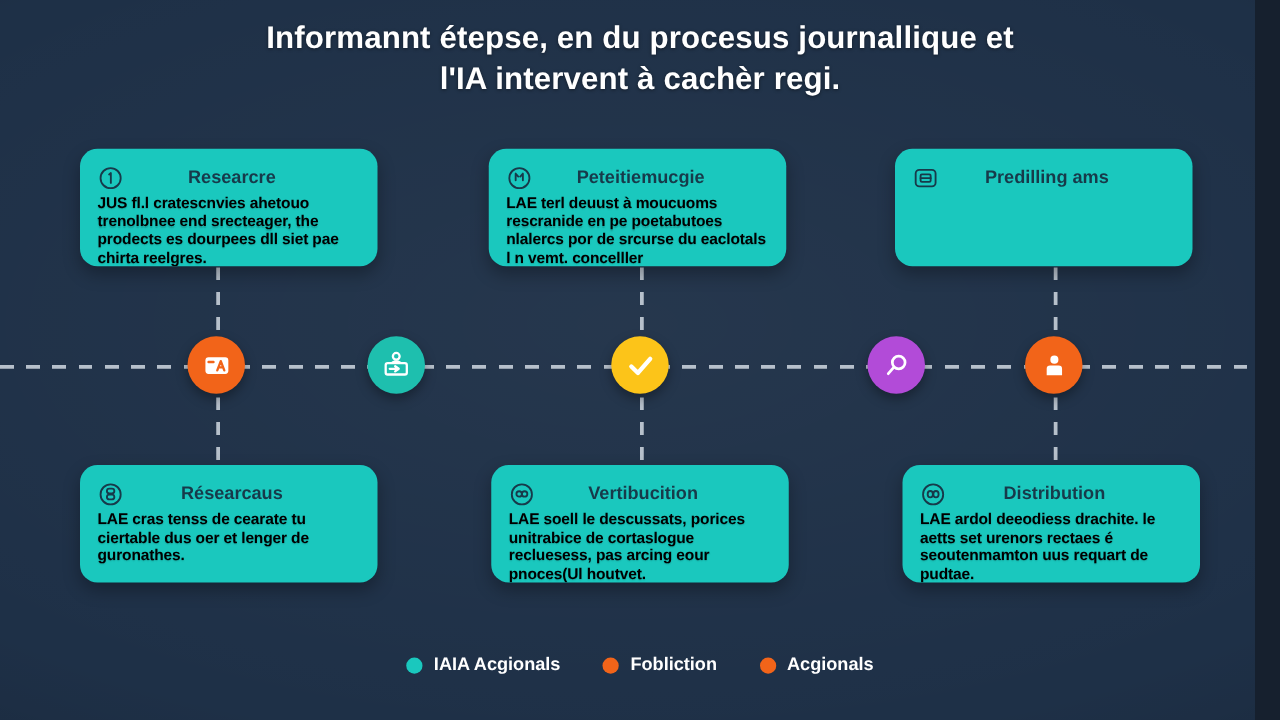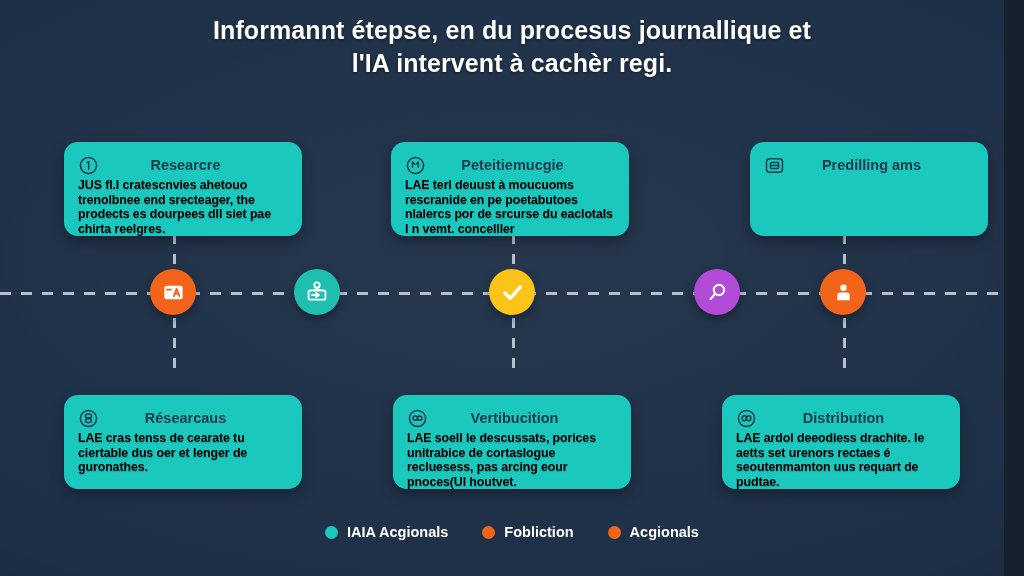--- a/index.html
+++ b/index.html
@@ -75,21 +75,20 @@
     position: absolute;
     width: 238px;
     height: 94px;
     border-radius: 14px;
     background: #1ac8be;
     box-shadow: 0 6px 14px rgba(0,0,0,0.30);
     z-index: 4;
     padding: 12px 14px 10px 14px;
     box-sizing: border-box;
     overflow: hidden;
-    margin-top: 23px;
   }
   .card-head {
     display: flex;
     align-items: center;
     height: 22px;
     margin-bottom: 2px;
   }
   .card-icon {
     width: 21px;
     height: 21px;
@@ -201,21 +200,21 @@
         <svg viewBox="0 0 24 24" width="21" height="21" fill="none" stroke="#173a4a" stroke-width="1.7">
           <circle cx="12" cy="12" r="9.2"></circle>
           <path d="M8.6 8 L8.6 14 M15.2 8 L15.2 14 M8.6 8 L11 10.6 M15.2 8 L12.8 10.6" stroke-linecap="round"></path>
         </svg>
       </span>
       <span class="card-title">Peteitiemucgie</span>
     </div>
     <div class="card-body">LAE terl deuust à moucuoms rescranide en pe poetabutoes nlalercs por de srcurse du eaclotals l n vemt. concelller</div>
   </div>
 
-  <div class="card" style="left:750px; top:119px;">
+  <div class="card" style="left:716px; top:119px;">
     <div class="card-head">
       <span class="card-icon">
         <svg viewBox="0 0 24 24" width="21" height="21" fill="none" stroke="#173a4a" stroke-width="1.7">
           <rect x="2.9" y="4.4" width="18.2" height="15.2" rx="3.4"></rect>
           <rect x="7.4" y="8.6" width="9.2" height="6.8" rx="1.2"></rect>
           <path d="M7.4 12 L16.6 12" stroke-linecap="round"></path>
         </svg>
       </span>
       <span class="card-title">Predilling ams</span>
     </div>

